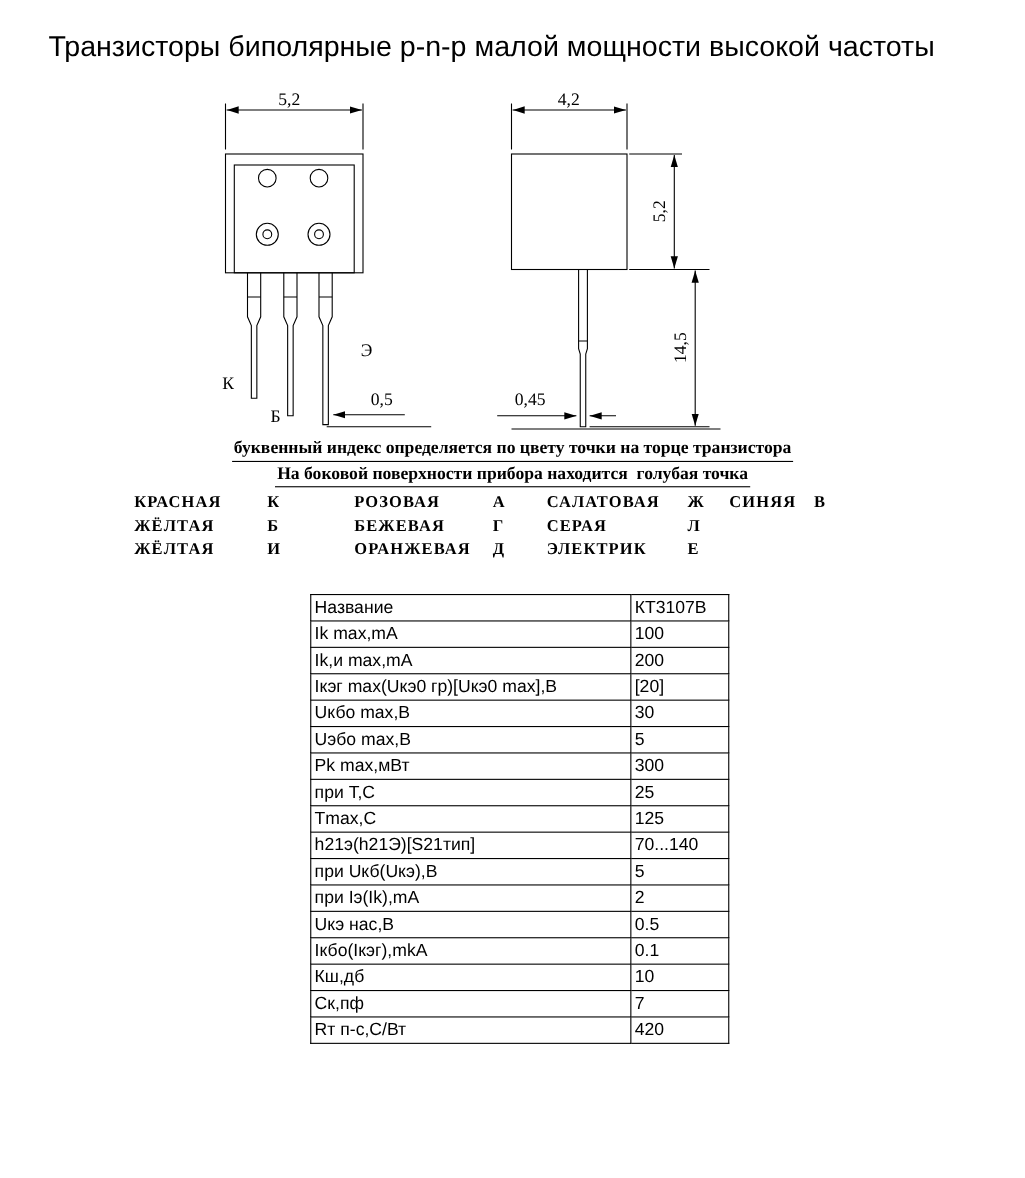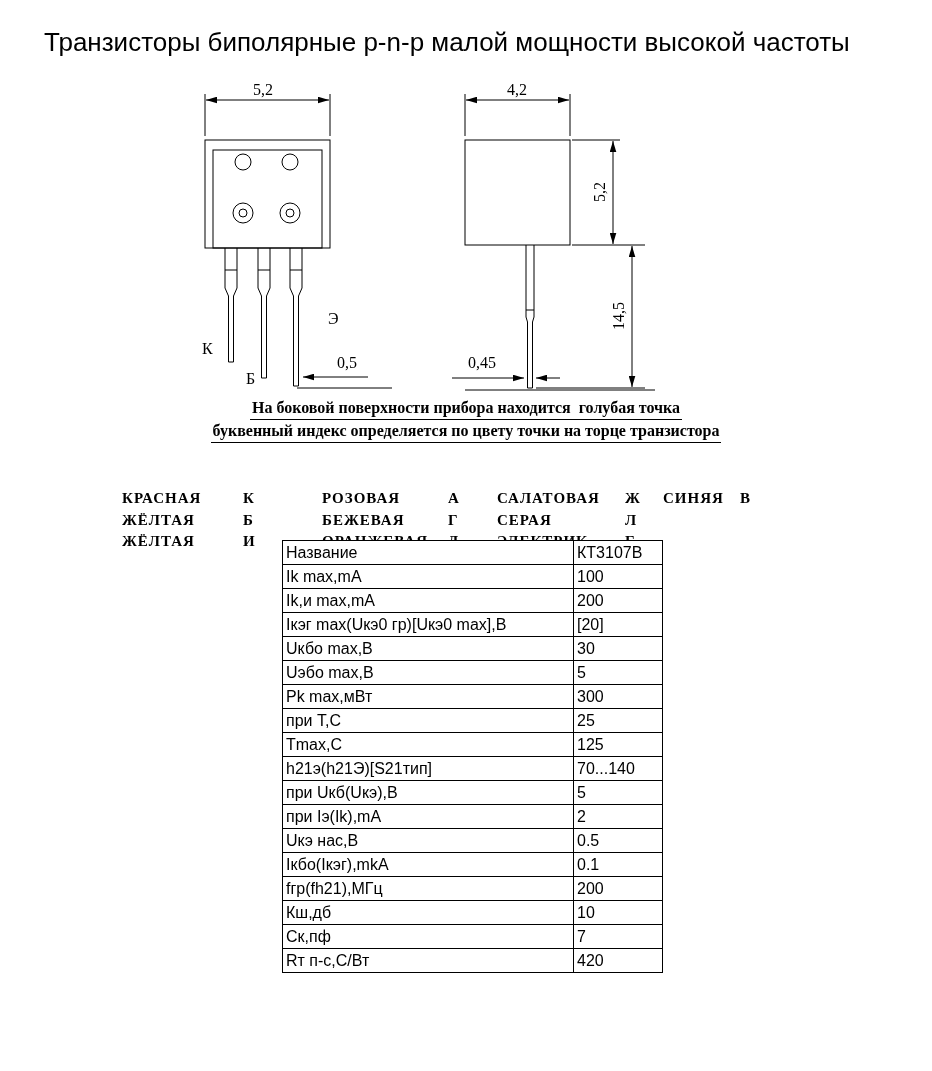--- a/index.html
+++ b/index.html
@@ -17,21 +17,21 @@
     position:absolute;left:0;top:397px;width:932px;text-align:center;
     font-family:"Liberation Serif",serif;font-weight:bold;font-size:16px;line-height:21px;
   }
   .note-line{display:inline-block;border-bottom:1px solid #000;white-space:pre;padding:0 2px 1px 2px;}
   .color-table{
     position:absolute;left:122px;top:449px;display:grid;
     grid-template-columns:121px 79px 126px 49px 128px 38px 77px 52px;
     grid-auto-rows:21.5px;
     font-family:"Liberation Serif",serif;font-size:15px;font-weight:bold;letter-spacing:1px;
   }
-  .color-table div{white-space:nowrap;margin-top:41px;}
+  .color-table div{white-space:nowrap;}
   .spec-table{
     position:absolute;left:282px;top:540px;border-collapse:collapse;
     font-size:16px;background:#fff;
   }
   .spec-table td{
     border:1px solid #000;height:23px;line-height:23px;padding:0 3px;
     white-space:nowrap;vertical-align:middle;
   }
   .spec-table td.name{width:284px;}
   .spec-table td.val{width:82px;}
@@ -91,22 +91,22 @@
   <text x="246" y="314">Б</text>
   <text x="328" y="254">Э</text>
   <text x="337" y="298">0,5</text>
   <text x="517" y="25" text-anchor="middle">4,2</text>
   <text x="605" y="122" text-anchor="middle" transform="rotate(-90 605 122)">5,2</text>
   <text x="624" y="246" text-anchor="middle" transform="rotate(-90 624 246)">14,5</text>
   <text x="468" y="298">0,45</text>
 </svg>
 
 <div class="notes">
+  <div><span class="note-line">буквенный индекс определяется по цвету точки на торце транзистора</span></div>
   <div><span class="note-line">На боковой поверхности прибора находится  голубая точка</span></div>
-  <div><span class="note-line">буквенный индекс определяется по цвету точки на торце транзистора</span></div>
 </div>
 
 <div class="color-table">
   <div>КРАСНАЯ</div>
   <div>К</div>
   <div>РОЗОВАЯ</div>
   <div>А</div>
   <div>САЛАТОВАЯ</div>
   <div>Ж</div>
   <div>СИНЯЯ</div>
@@ -183,24 +183,20 @@
       </tr>
     <tr>
         <td class="name">Uкэ нас,В</td>
         <td class="val">0.5</td>
       </tr>
     <tr>
         <td class="name">Iкбо(Iкэг),mkA</td>
         <td class="val">0.1</td>
       </tr>
     <tr>
-        <td class="name">fгр(fh21),МГц</td>
-        <td class="val">200</td>
-      </tr>
-    <tr>
         <td class="name">Кш,дб</td>
         <td class="val">10</td>
       </tr>
     <tr>
         <td class="name">Ск,пф</td>
         <td class="val">7</td>
       </tr>
     <tr>
         <td class="name">Rт п-с,С/Вт</td>
         <td class="val">420</td>

